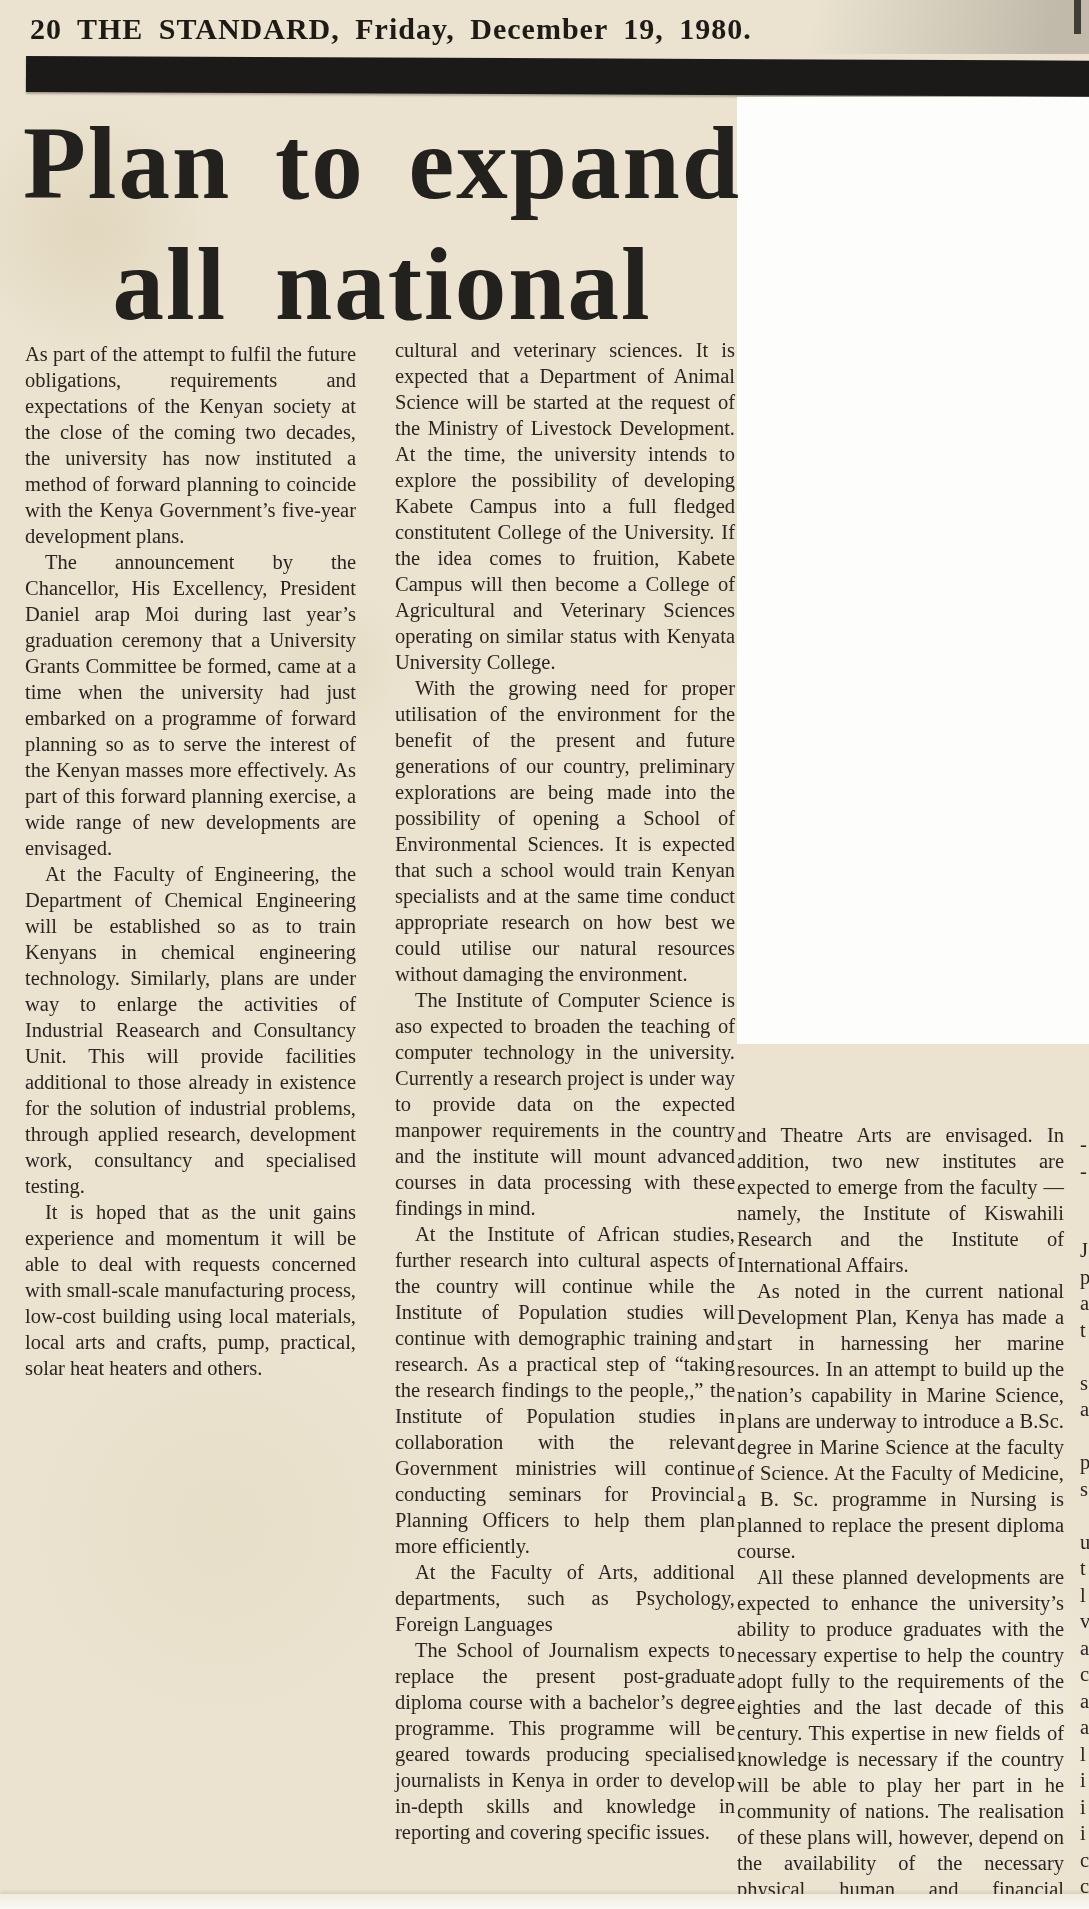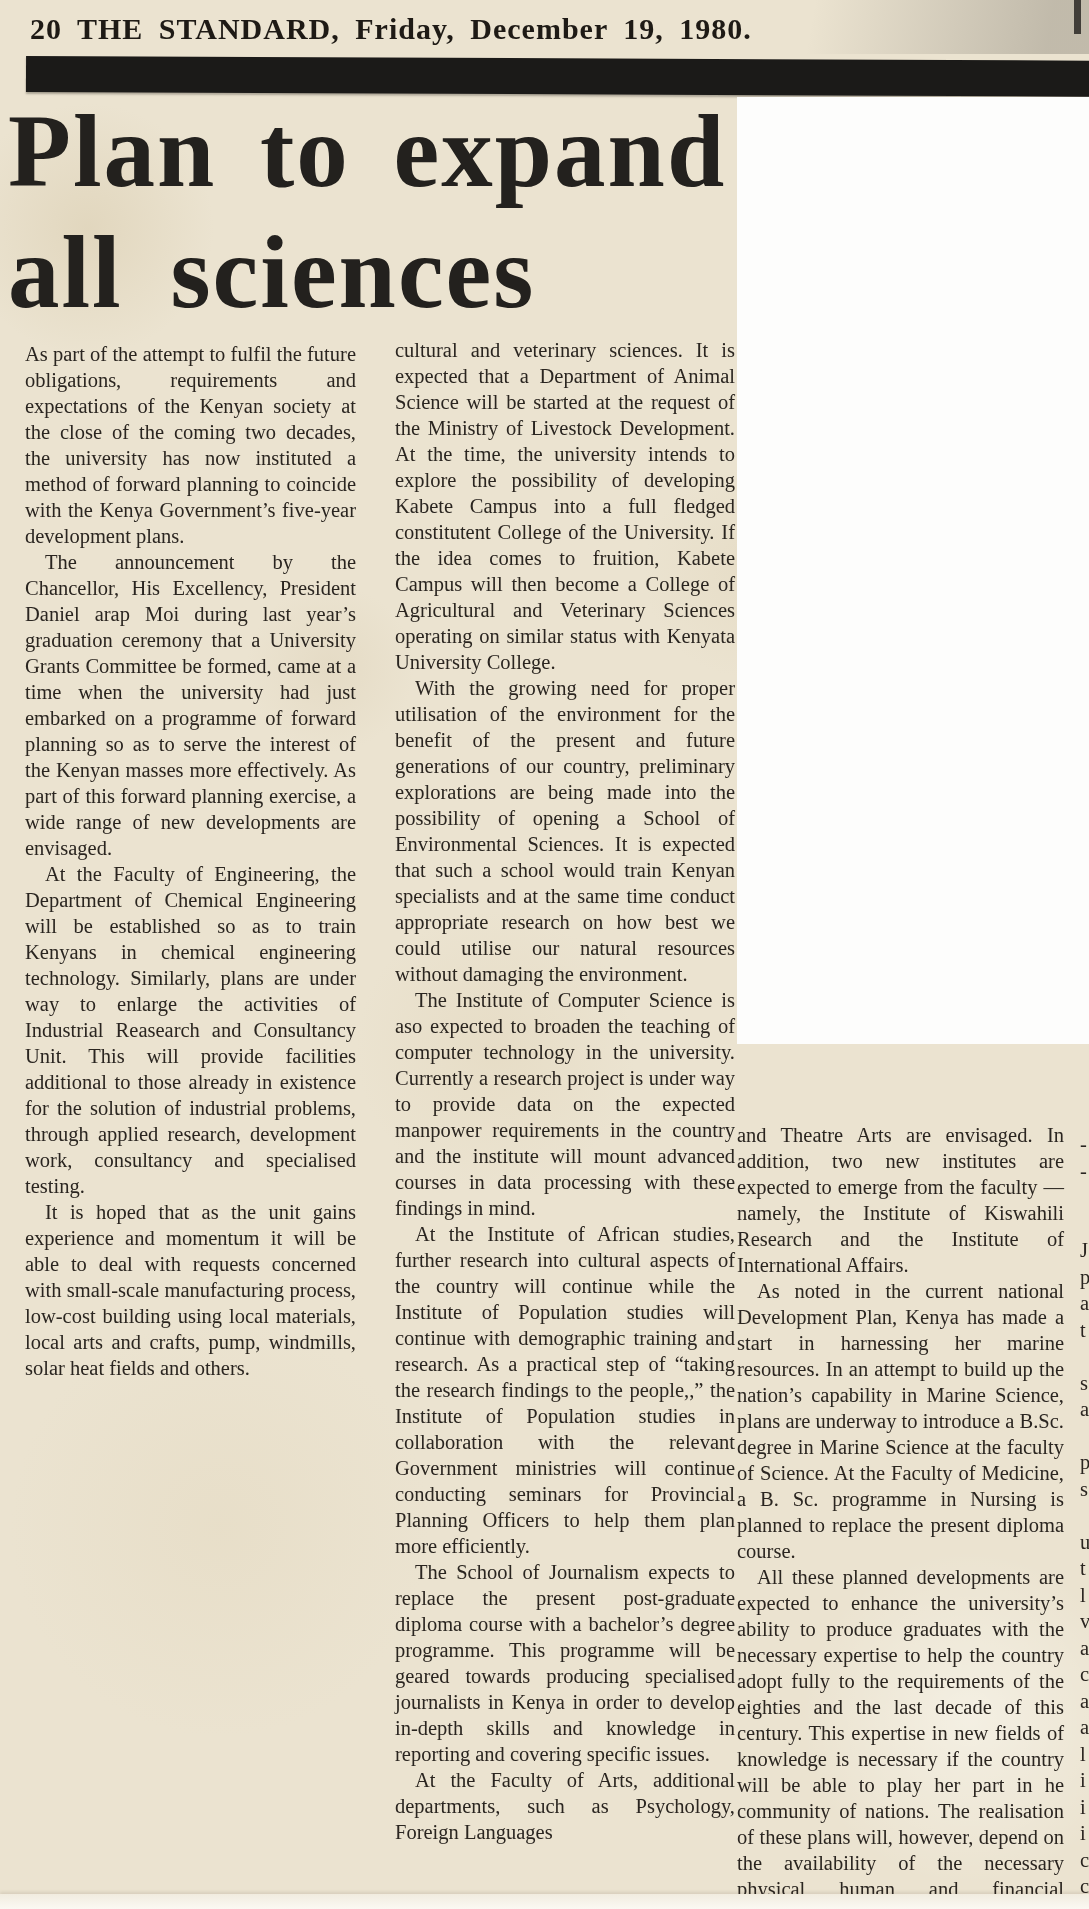--- a/index.html
+++ b/index.html
@@ -36,22 +36,22 @@
     position:absolute; top:56px; left:26px; right:0; height:36px;
     background:var(--bar,#1b1a18);
     transform:rotate(0.25deg); transform-origin:left center;
     box-shadow:0 2px 2px rgba(60,55,45,.35);
   }
   .white-box{
     position:absolute; left:737px; top:97px; width:352px; height:947px;
     background:var(--cutout,#fdfdfc);
   }
   .headline{
-    position:absolute; left:8px; top:84px; width:748px; margin:0;
-    font-weight:bold; color:#23211e;
+    position:absolute; left:8px; top:96px; width:748px; margin:0;
+    text-align:center; font-weight:bold; color:#23211e;
   }
   .hl1{display:block; font-size:103px; line-height:1.32; letter-spacing:2px; word-spacing:16px; white-space:nowrap;}
   .hl2{display:block; font-size:103px; line-height:1.02; letter-spacing:2px; word-spacing:20px; white-space:nowrap;}
   .col{
     position:absolute; text-align:justify; color:var(--ink,#2a2520);
     font-size:20.5px; line-height:26px;
   }
   .col p{margin:0; text-indent:20px;}
   .col p:first-child{text-indent:0;}
   .col1{left:25px;  top:341px;  width:331px;}
@@ -74,37 +74,37 @@
 <div class="page">
   <div class="smudge"></div>
   <div class="tick"></div>
 
   <div class="masthead">20 THE STANDARD, Friday, December 19, 1980.</div>
   <div class="bar"></div>
   <div class="white-box"></div>
 
   <h1 class="headline">
     <span class="hl1">Plan to expand</span>
-    <span class="hl2">all sciences</span>
+    <span class="hl2">all national</span>
   </h1>
 
   <div class="col col1">
       <p class="para">As part of the attempt to fulfil the future obligations, requirements and expectations of the Kenyan society at the close of the coming two decades, the university has now instituted a method of forward planning to coincide with the Kenya Government’s five-year development plans.</p>
       <p class="para">The announcement by the Chancellor, His Excellency, President Daniel arap Moi during last year’s graduation ceremony that a University Grants Committee be formed, came at a time when the university had just embarked on a programme of forward planning so as to serve the interest of the Kenyan masses more effectively. As part of this forward planning exercise, a wide range of new developments are envisaged.</p>
       <p class="para">At the Faculty of Engineering, the Department of Chemical Engineering will be established so as to train Kenyans in chemical engineering technology. Similarly, plans are under way to enlarge the activities of Industrial Reasearch and Consultancy Unit. This will provide facilities additional to those already in existence for the solution of industrial problems, through applied research, development work, consultancy and specialised testing.</p>
-      <p class="para">It is hoped that as the unit gains experience and momentum it will be able to deal with requests concerned with small-scale manufacturing process, low-cost building using local materials, local arts and crafts, pump, windmills, solar heat fields and others.</p>
+      <p class="para">It is hoped that as the unit gains experience and momentum it will be able to deal with requests concerned with small-scale manufacturing process, low-cost building using local materials, local arts and crafts, pump, practical, solar heat heaters and others.</p>
     </div>
 
   <div class="col col2">
       <p class="para">cultural and veterinary sciences. It is expected that a Department of Animal Science will be started at the request of the Ministry of Livestock Development. At the time, the university intends to explore the possibility of developing Kabete Campus into a full fledged constitutent College of the University. If the idea comes to fruition, Kabete Campus will then become a College of Agricultural and Veterinary Sciences operating on similar status with Kenyata University College.</p>
       <p class="para">With the growing need for proper utilisation of the environment for the benefit of the present and future generations of our country, preliminary explorations are being made into the possibility of opening a School of Environmental Sciences. It is expected that such a school would train Kenyan specialists and at the same time conduct appropriate research on how best we could utilise our natural resources without damaging the environment.</p>
       <p class="para">The Institute of Computer Science is aso expected to broaden the teaching of computer technology in the university. Currently a research project is under way to provide data on the expected manpower requirements in the country and the institute will mount advanced courses in data processing with these findings in mind.</p>
       <p class="para">At the Institute of African studies, further research into cultural aspects of the country will continue while the Institute of Population studies will continue with demographic training and research. As a practical step of “taking the research findings to the people,,” the Institute of Population studies in collaboration with the relevant Government ministries will continue conducting seminars for Provincial Planning Officers to help them plan more efficiently.</p>
+      <p class="para">At the Faculty of Arts, additional departments, such as Psychology, Foreign Languages</p>
       <p class="para">The School of Journalism expects to replace the present post-graduate diploma course with a bachelor’s degree programme. This programme will be geared towards producing specialised journalists in Kenya in order to develop in-depth skills and knowledge in reporting and covering specific issues.</p>
-      <p class="para">At the Faculty of Arts, additional departments, such as Psychology, Foreign Languages</p>
     </div>
 
   <div class="col col3">
       <p class="para">and Theatre Arts are envisaged. In addition, two new institutes are expected to emerge from the faculty — namely, the Institute of Kiswahili Research and the Institute of International Affairs.</p>
       <p class="para">As noted in the current national Development Plan, Kenya has made a start in harnessing her marine resources. In an attempt to build up the nation’s capability in Marine Science, plans are underway to introduce a B.Sc. degree in Marine Science at the faculty of Science. At the Faculty of Medicine, a B. Sc. programme in Nursing is planned to replace the present diploma course.</p>
       <p class="para">All these planned developments are expected to enhance the university’s ability to produce graduates with the necessary expertise to help the country adopt fully to the requirements of the eighties and the last decade of this century. This expertise in new fields of knowledge is necessary if the country will be able to play her part in he community of nations. The realisation of these plans will, however, depend on the availability of the necessary physical human and financial resources.</p>
     </div>
 
   <div class="edge">
       <div class="frag"></div>

